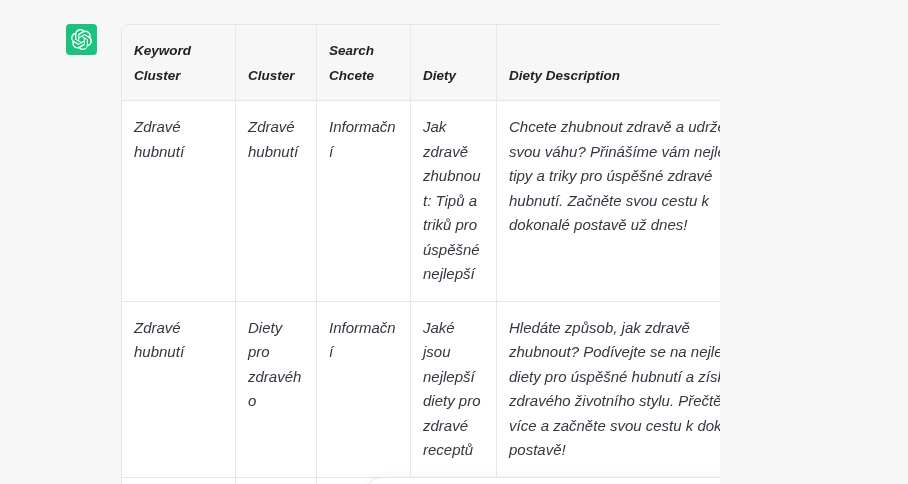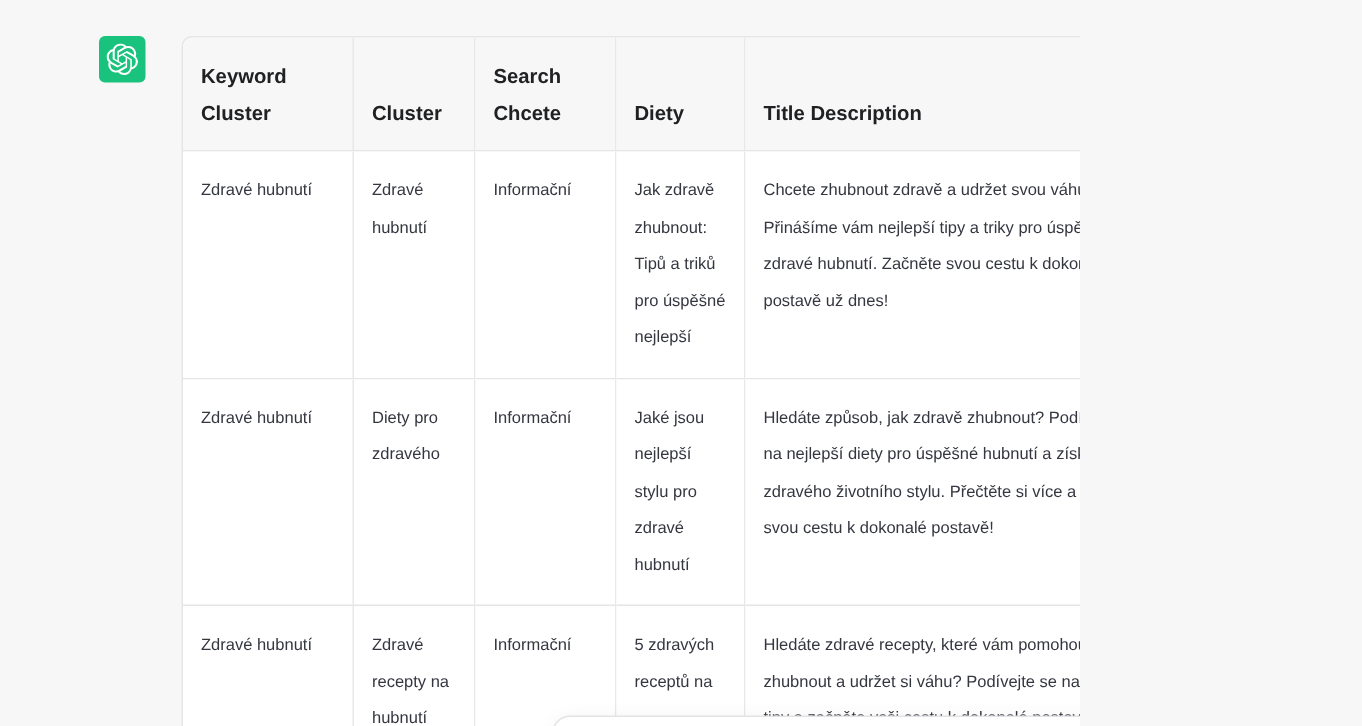--- a/index.html
+++ b/index.html
@@ -13,20 +13,21 @@
     background: #f7f7f8;
     font-family: "Liberation Sans", sans-serif;
     -webkit-font-smoothing: antialiased;
   }
 
   #app {
     position: relative;
     width: 720px;
     height: 484px;
     overflow: hidden;
+    font-style: italic;
   }
 
   .avatar {
     position: absolute;
     left: 66px;
     top: 24px;
     width: 31px;
     height: 31px;
     border-radius: 4px;
     background: #19c37d;
@@ -56,21 +57,21 @@
     background: #ffffff;
   }
 
   table.data-table th,
   table.data-table td {
     border-right: 1px solid #e8e8ea;
     border-bottom: 1px solid #e5e5e6;
     padding: 14px 12px 14px 12px;
     text-align: left;
     vertical-align: top;
-    font-size: 11px;
+    font-size: 15px;
     line-height: 24.5px;
     color: #353740;
     word-wrap: break-word;
     overflow-wrap: break-word;
   }
 
   table.data-table th:last-child,
   table.data-table td:last-child {
     border-right: none;
   }
@@ -164,36 +165,36 @@
         <col class="c-intent">
         <col class="c-title">
         <col class="c-meta">
       </colgroup>
       <thead>
         <tr>
           <th>Keyword Cluster</th>
           <th>Cluster</th>
           <th>Search Chcete</th>
           <th>Diety</th>
-          <th>Title Description</th>
+          <th>Diety Description</th>
         </tr>
       </thead>
       <tbody>
         <tr>
           <td>Zdravé hubnutí</td>
           <td>Zdravé hubnutí</td>
           <td>Informační</td>
           <td>Jak zdravě zhubnout: Tipů a triků pro úspěšné nejlepší</td>
           <td>Chcete zhubnout zdravě a udržet svou váhu? Přinášíme vám nejlepší tipy a triky pro úspěšné zdravé hubnutí. Začněte svou cestu k dokonalé postavě už dnes!</td>
         </tr>
         <tr>
           <td>Zdravé hubnutí</td>
           <td>Diety pro zdravého</td>
           <td>Informační</td>
-          <td>Jaké jsou nejlepší stylu pro zdravé hubnutí</td>
+          <td>Jaké jsou nejlepší diety pro zdravé receptů</td>
           <td>Hledáte způsob, jak zdravě zhubnout? Podívejte se na nejlepší diety pro úspěšné hubnutí a získání zdravého životního stylu. Přečtěte si více a začněte svou cestu k dokonalé postavě!</td>
         </tr>
         <tr>
           <td>Zdravé hubnutí</td>
           <td>Zdravé recepty na hubnutí</td>
           <td>Informační</td>
           <td>5 zdravých receptů na</td>
           <td>Hledáte zdravé recepty, které vám pomohou zhubnout a udržet si váhu? Podívejte se na naše tipy a začněte vaši cestu k dokonalé postavě již dnes!</td>
         </tr>
       </tbody>

